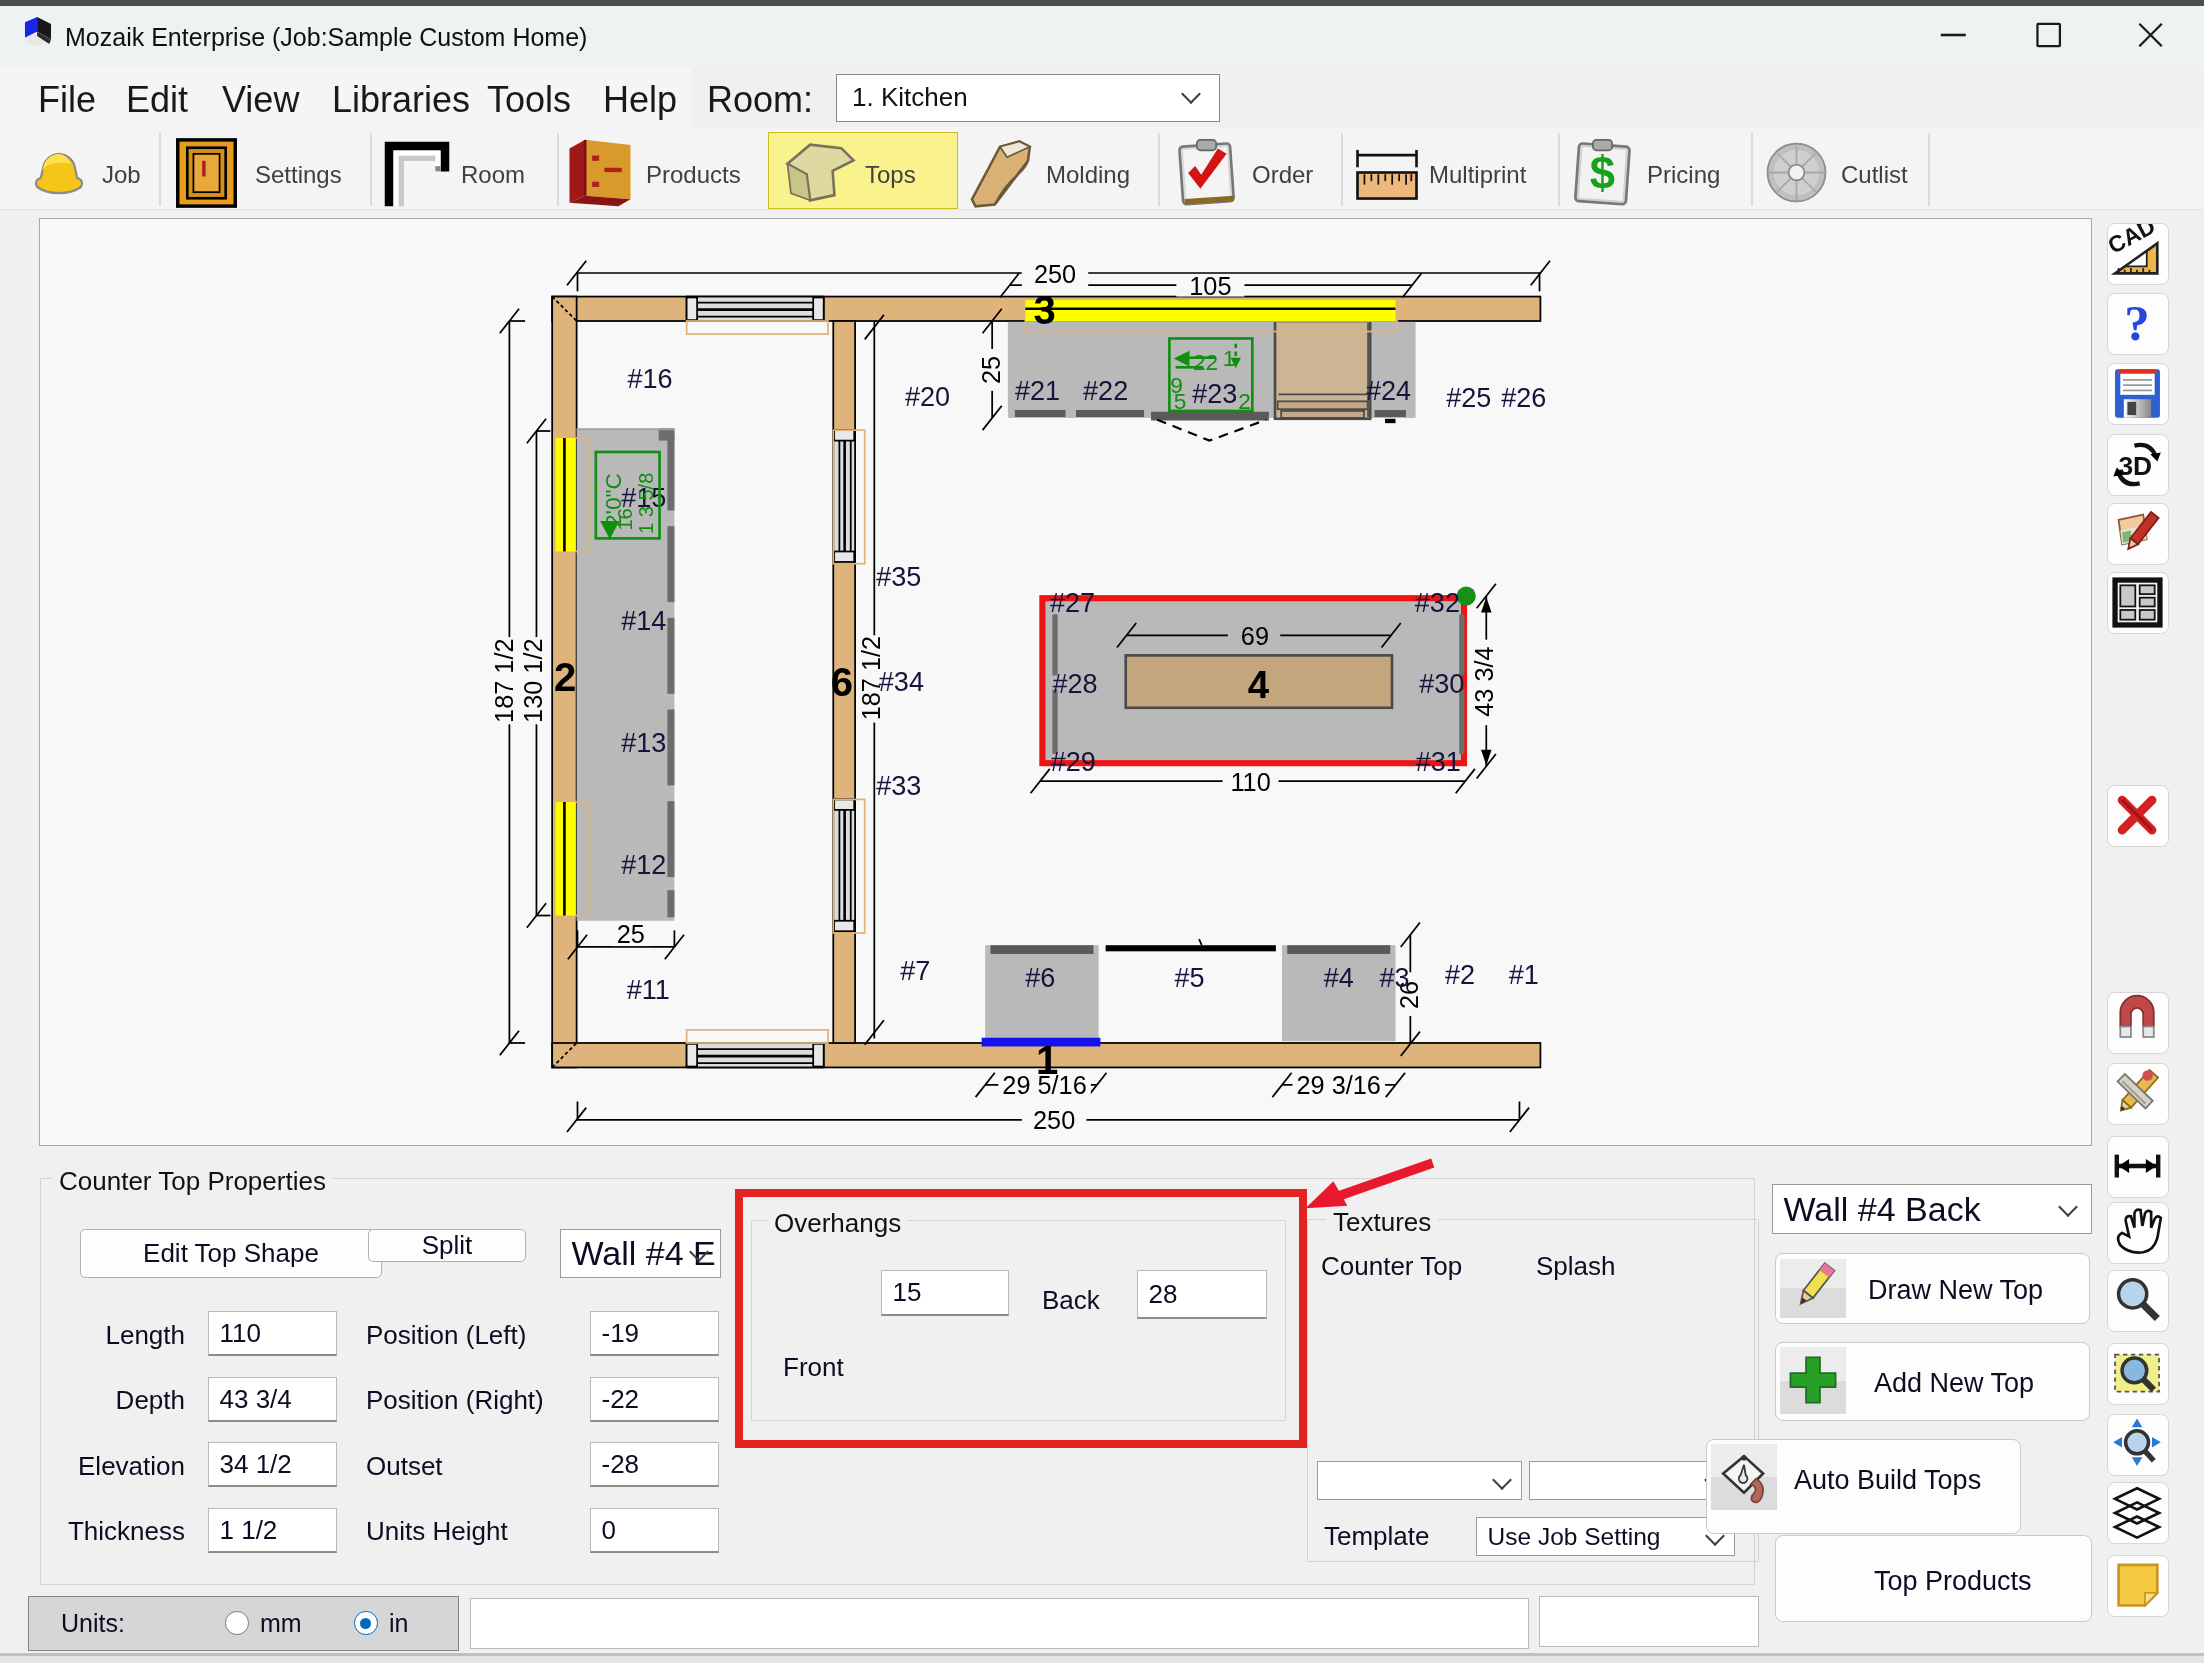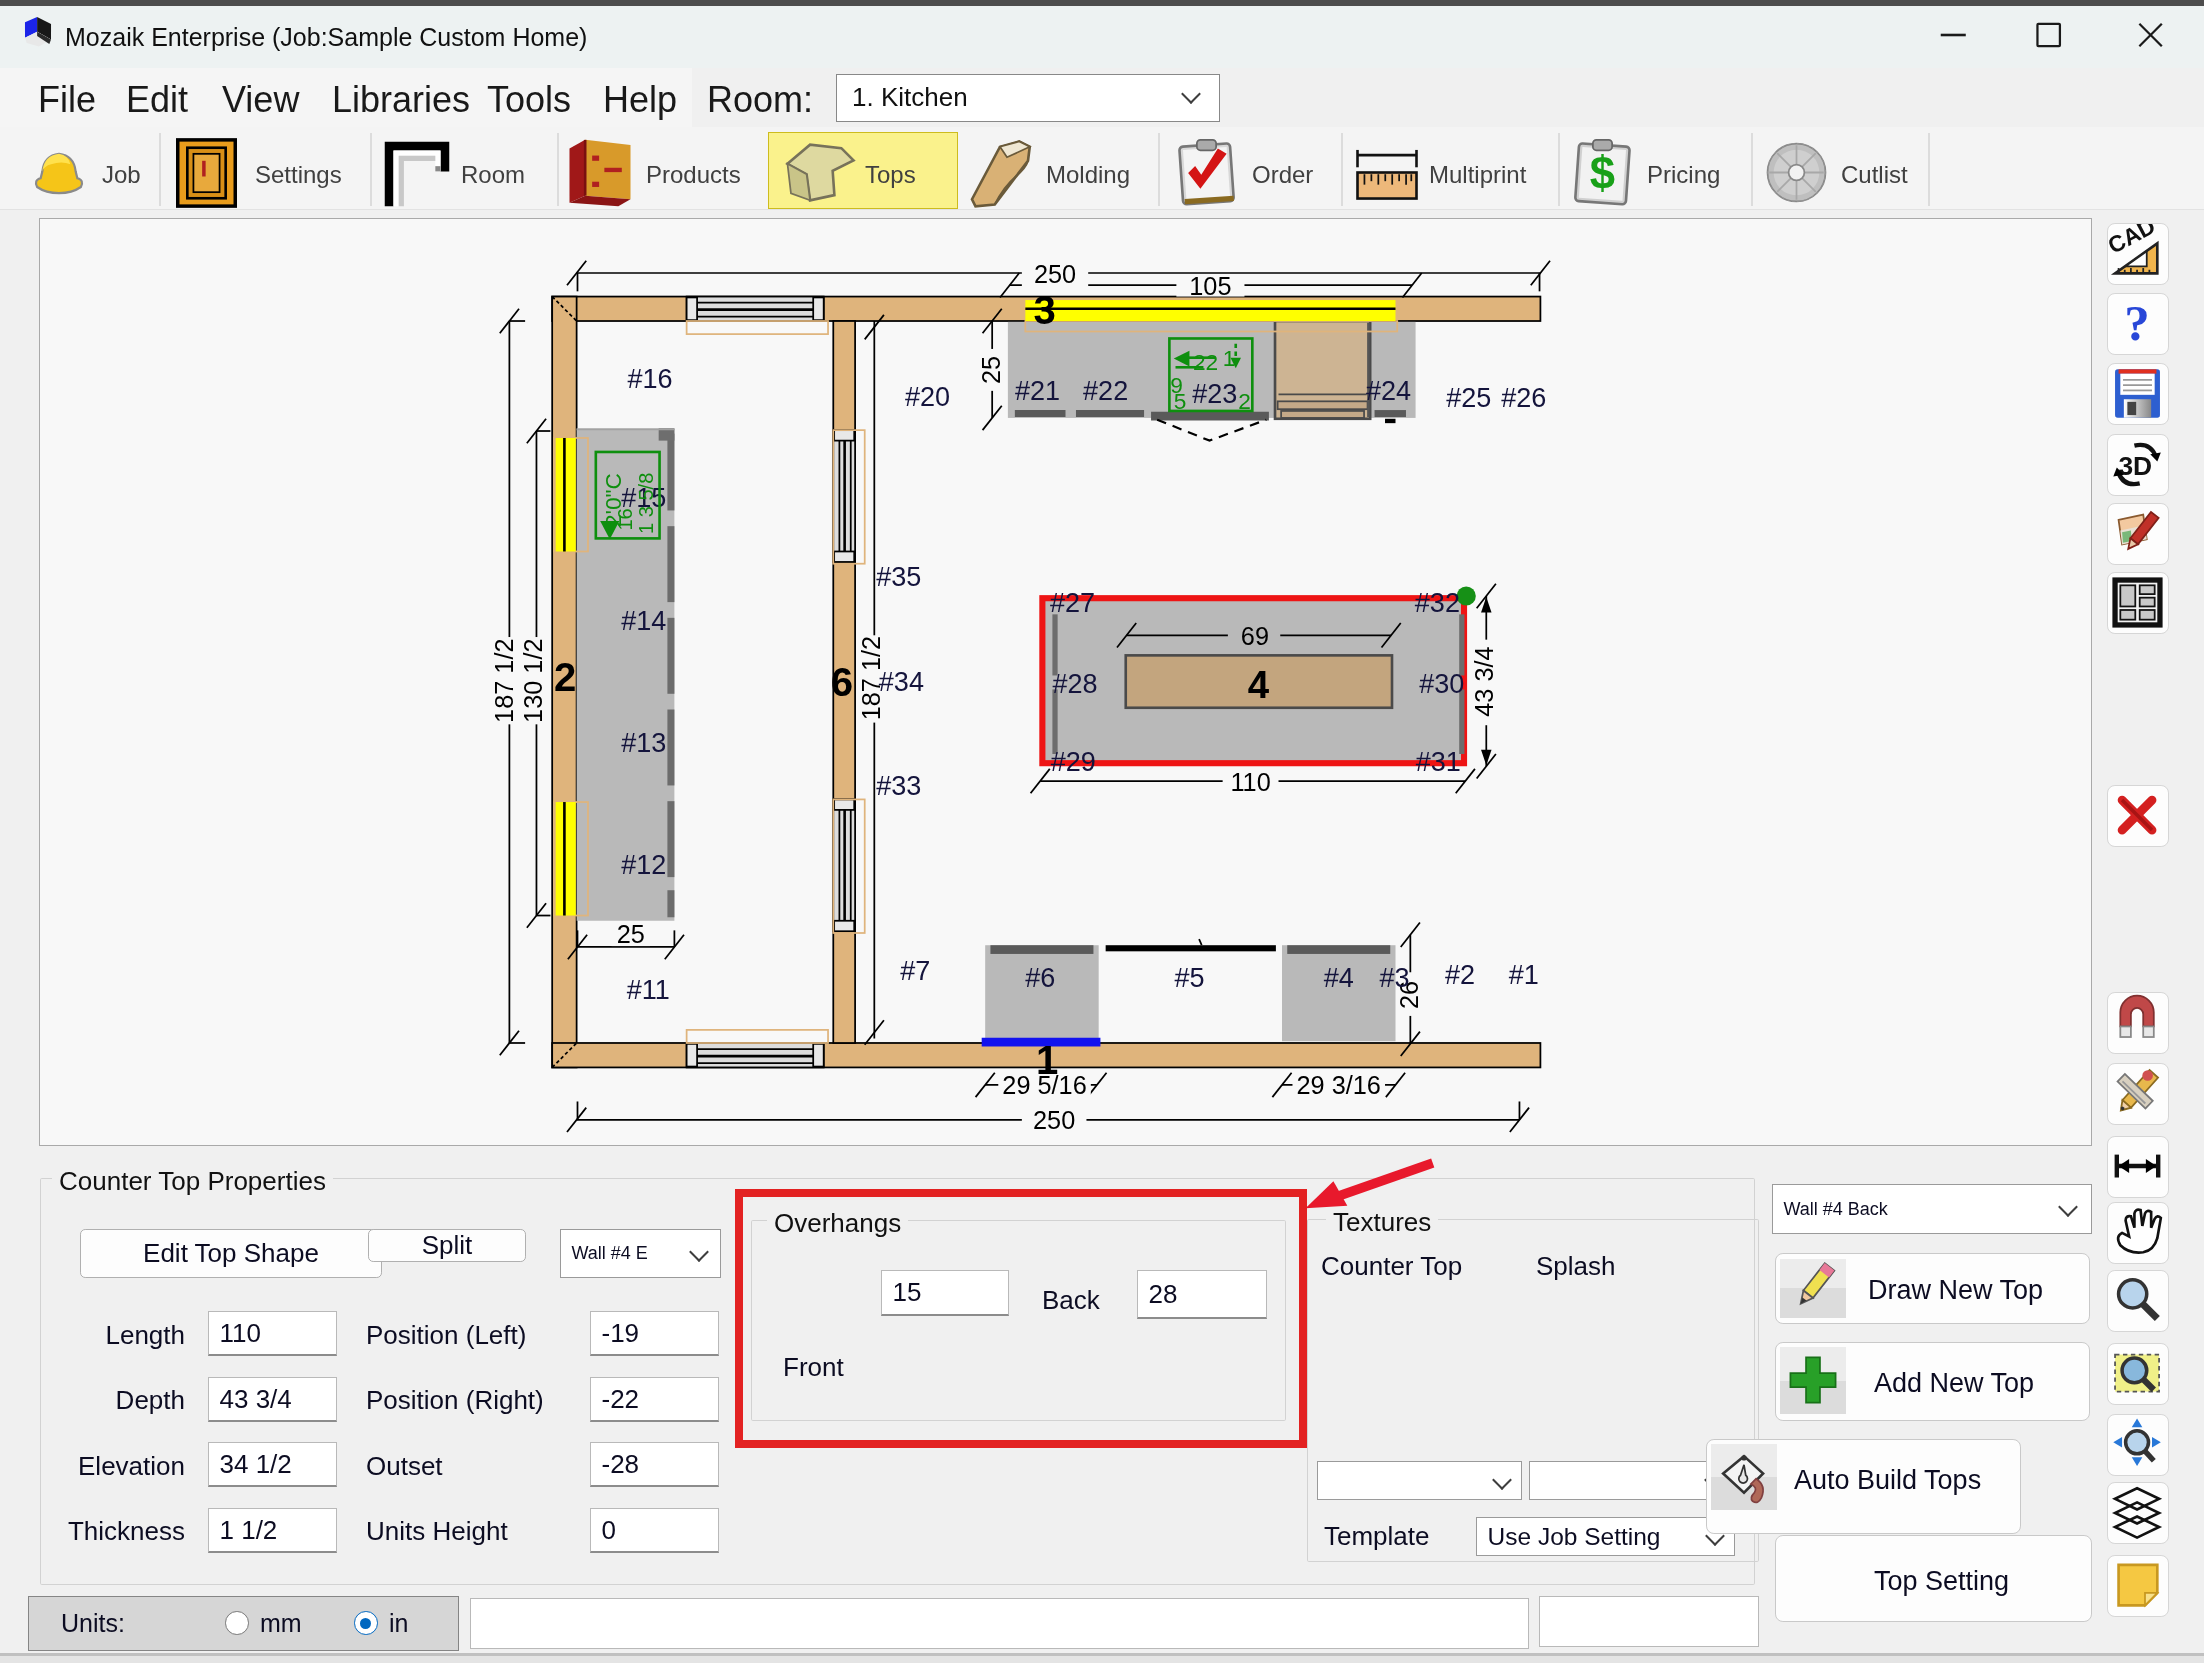--- a/index.html
+++ b/index.html
@@ -16,21 +16,21 @@
 .tsep{position:absolute;top:133px;width:1.7px;height:73px;background:#dcdcdc}
 .tlabel{position:absolute;top:161px;font-size:24px;color:#404040}
 .tops-sel{left:768px;top:132px;width:190px;height:77px;background:#faf28c;border:1.7px solid #cdbc1e}
 .canvas{left:39px;top:218px;width:2053px;height:928px;background:#f8f8f8;border:1.7px solid #a9a9a9}
 .sbtn{width:62px;height:62px;background:#fdfdfd;border:1.7px solid #d6d6d6;border-radius:7.9px}
 .gb{border:1.7px solid #d2d2d2;border-radius:1.7px}
 .gblab{position:absolute;background:#f0f0f0;padding:0 7px;font-size:26px;color:#111;white-space:nowrap}
 .btn{position:absolute;background:#fdfdfd;border:1.7px solid #b0b0b0;border-radius:5.2px;font-size:26px;color:#0c0c22;display:flex;align-items:center;justify-content:center}
 .inp{position:absolute;background:#fff;border:1.7px solid #b9b9b9;border-bottom:2.6px solid #8c8c8c;font-size:26px;color:#0c0c22;padding-left:10.5px;display:flex;align-items:center}
 .lab{position:absolute;font-size:26px;color:#0c0c22;white-space:nowrap}
-.ddl{position:absolute;background:#fff;border:1.7px solid #9a9a9a;font-size:18px;color:#0c0c22;display:flex;align-items:center;padding-left:10.5px}
+.ddl{position:absolute;background:#fff;border:1.7px solid #9a9a9a;font-size:34px;color:#0c0c22;display:flex;align-items:center;padding-left:10.5px}
 .bigbtn{position:absolute;background:#fdfdfd;border:1.7px solid #c9c9c9;border-radius:7.9px}
 .bigbtn .txt{position:absolute;font-size:27px;color:#0c0c22;white-space:nowrap}
 .icobox{position:absolute;left:4.4px;width:66px;background:linear-gradient(#ececec 50%,#dcdcdc 50%)}
 </style></head>
 <body>
 <div class="abs titlebar"></div>
 <svg class="abs title-ico" viewBox="0 0 34 38">
     <polygon points="2,6 16,0 16,17 2,24" fill="#1b24e8"></polygon>
     <polygon points="16,0 32,8 32,26 16,17" fill="#181818"></polygon>
     <polygon points="2,24 16,17 32,26 18,34 4,30" fill="#e8e8e8"></polygon>
@@ -574,21 +574,21 @@
 <div class="bigbtn" style="left:1706px;top:1439px;width:315px;height:95px">
     <div class="icobox" style="top:4.4px;height:66px"><svg width="66" height="66" viewBox="0 0 76 76">
         <polygon points="14,34 38,14 60,34 38,56" fill="#f4f4f4" stroke="#333" stroke-width="3"></polygon>
         <path d="M38 24 L40 36 A5 5 0 1 1 34 36 Z" fill="#e8e8e8" stroke="#333" stroke-width="2"></path>
         <path d="M52 40 Q64 48 58 62 Q54 70 48 66 Q44 62 50 56 Q54 50 46 46Z" fill="#b06858" stroke="#804040" stroke-width="2"></path>
         <circle cx="38" cy="16" r="3" fill="#333"></circle>
       </svg></div>
     <span class="txt" style="left:87px;top:25px">Auto Build Tops</span>
   </div>
 <div class="bigbtn" style="left:1775px;top:1535px;width:317px;height:87px">
-    <span class="txt" style="left:98px;top:30px">Top Setting</span>
+    <span class="txt" style="left:98px;top:30px">Top Products</span>
   </div>
 <div class="abs" style="left:28px;top:1596px;width:431px;height:55px;background:#d6d6d6;border:1.7px solid #858585"></div>
 <div class="lab" style="left:61px;top:1609px;font-size:25px">Units:</div>
 <div class="abs" style="left:225px;top:1611px;width:23.6px;height:23.6px;border-radius:50%;background:#fff;border:1.7px solid #777"></div>
 <div class="lab" style="left:260px;top:1609px;font-size:25px">mm</div>
 <div class="abs" style="left:354px;top:1611px;width:23.6px;height:23.6px;border-radius:50%;background:#fff;border:1.7px solid #0067c0"></div>
 <div class="abs" style="left:360px;top:1618px;width:11.4px;height:11.4px;border-radius:50%;background:#0067c0"></div>
 <div class="lab" style="left:389px;top:1609px;font-size:25px">in</div>
 <div class="abs" style="left:470px;top:1598px;width:1059px;height:51px;background:#fff;border:1.7px solid #b9b9b9"></div>
 <div class="abs" style="left:1539px;top:1596px;width:220px;height:51px;background:#fff;border:1.7px solid #b9b9b9"></div>

